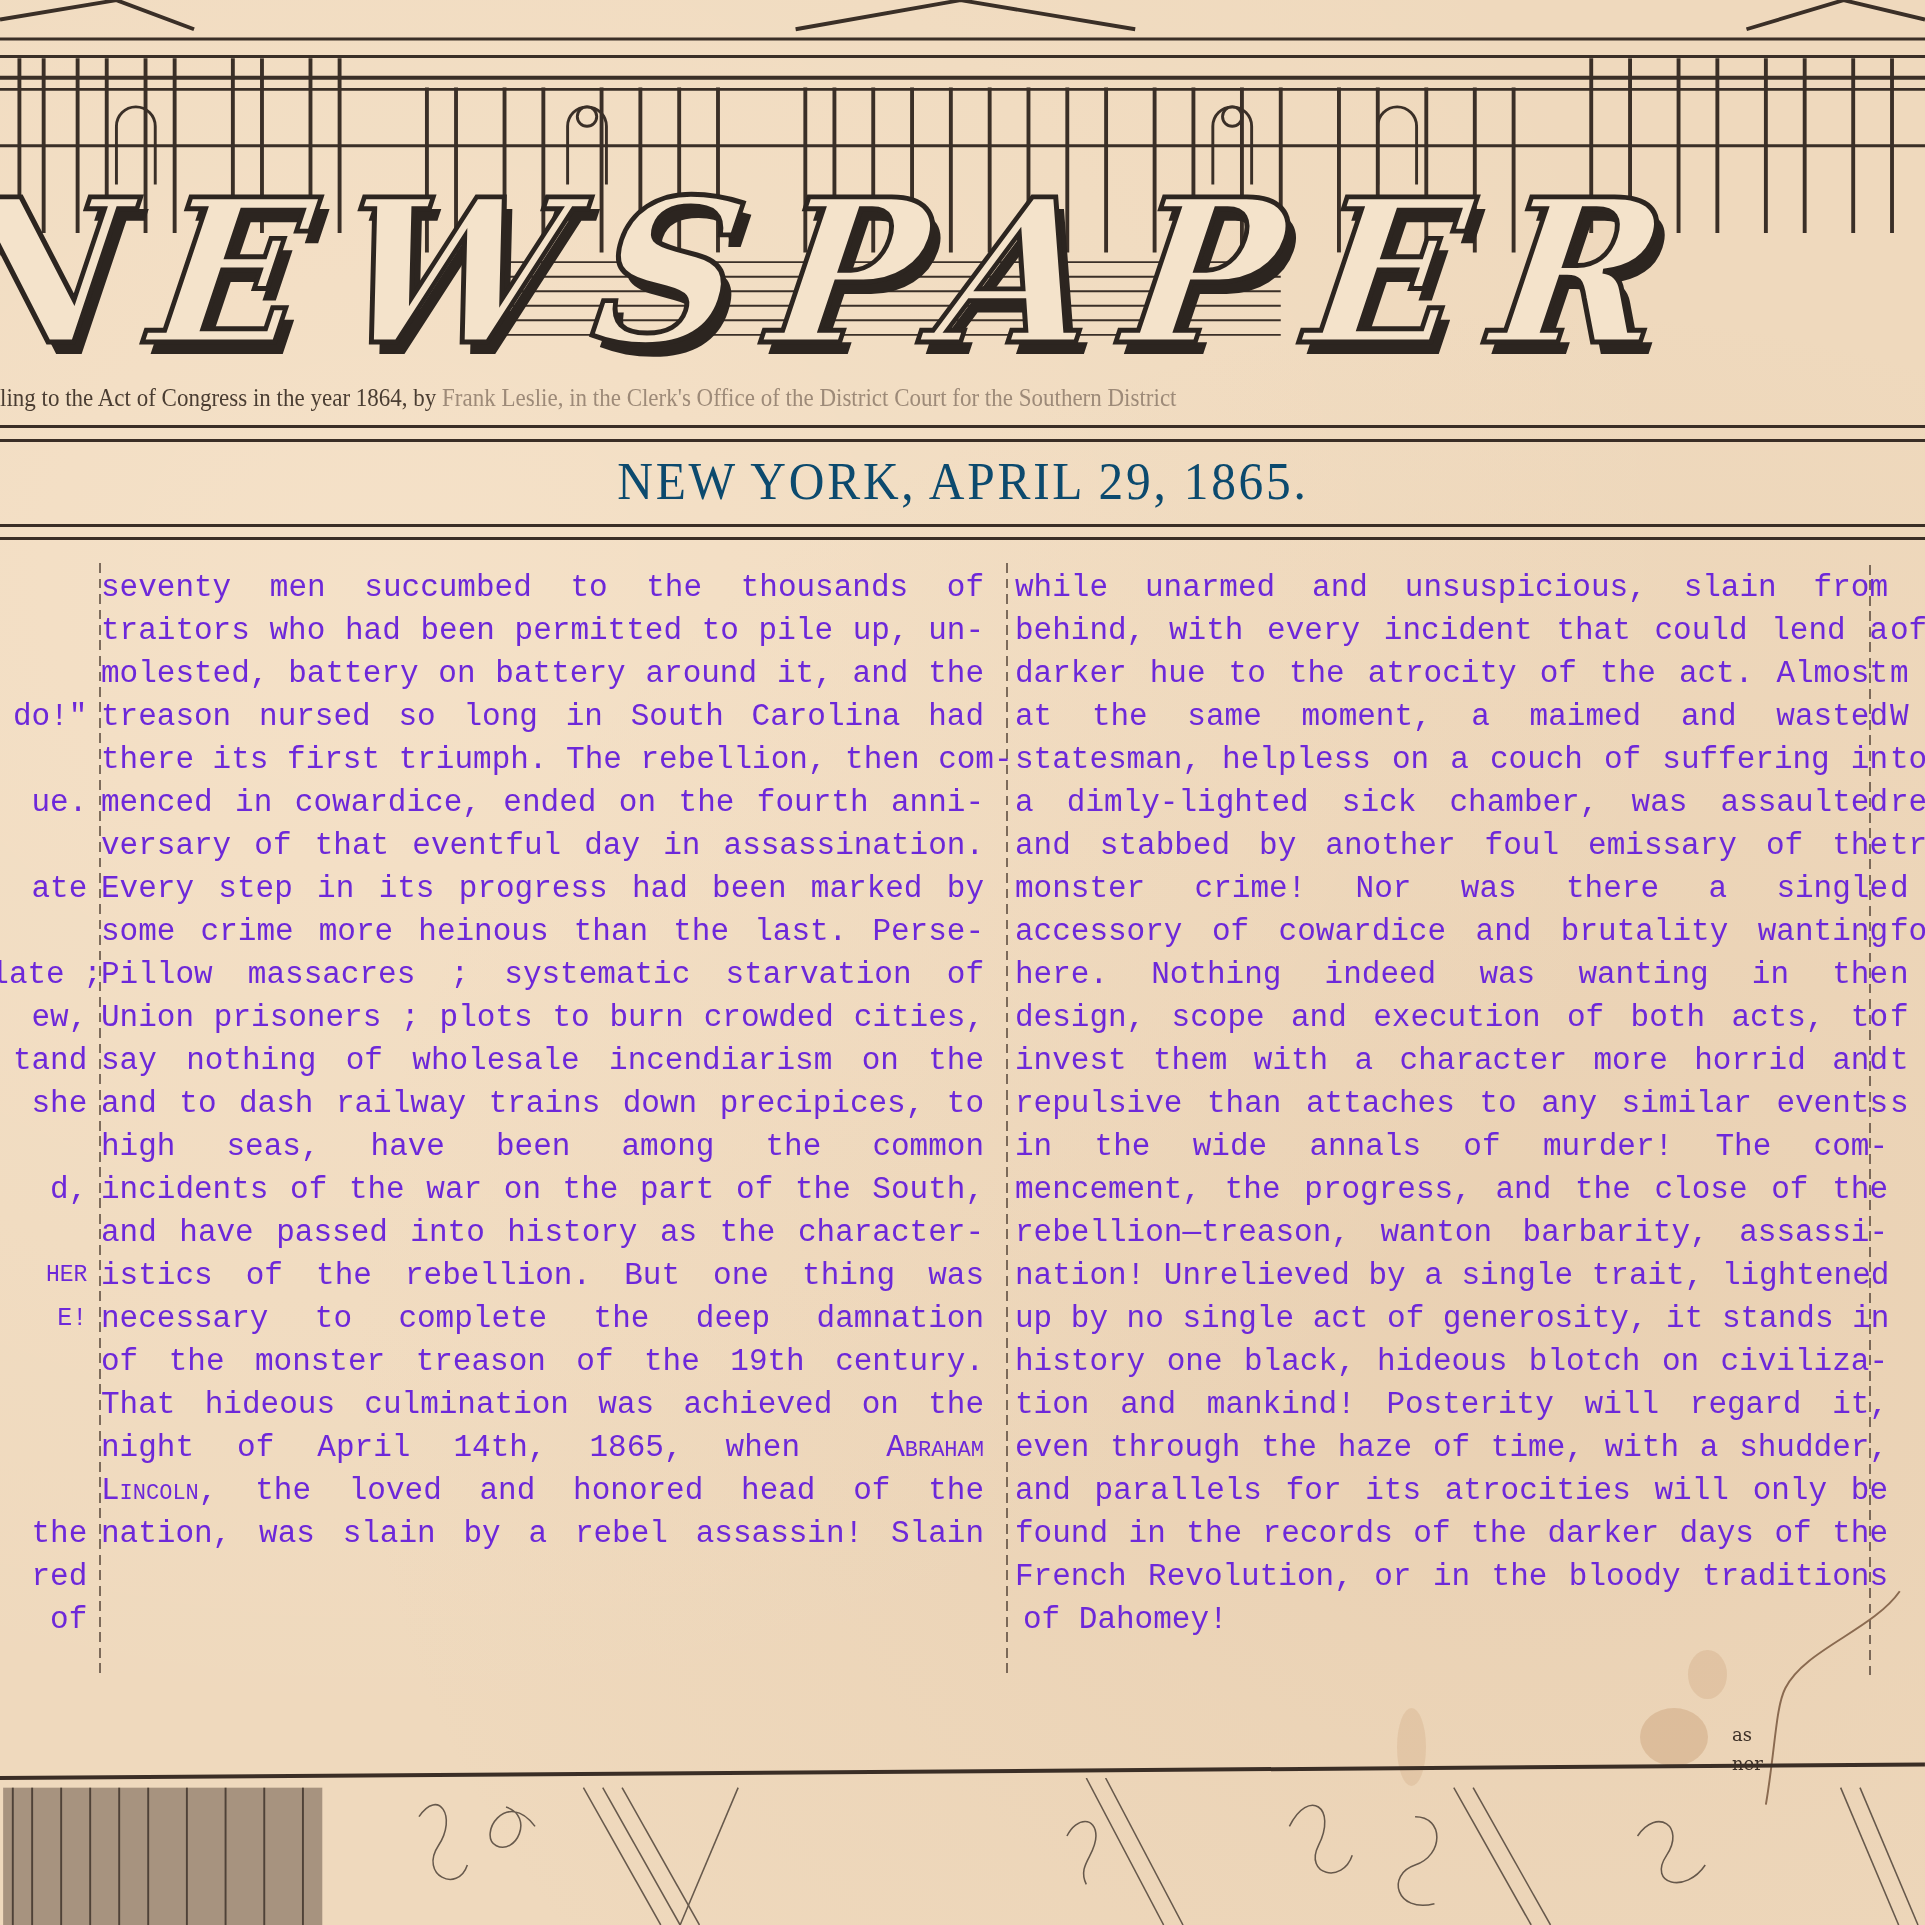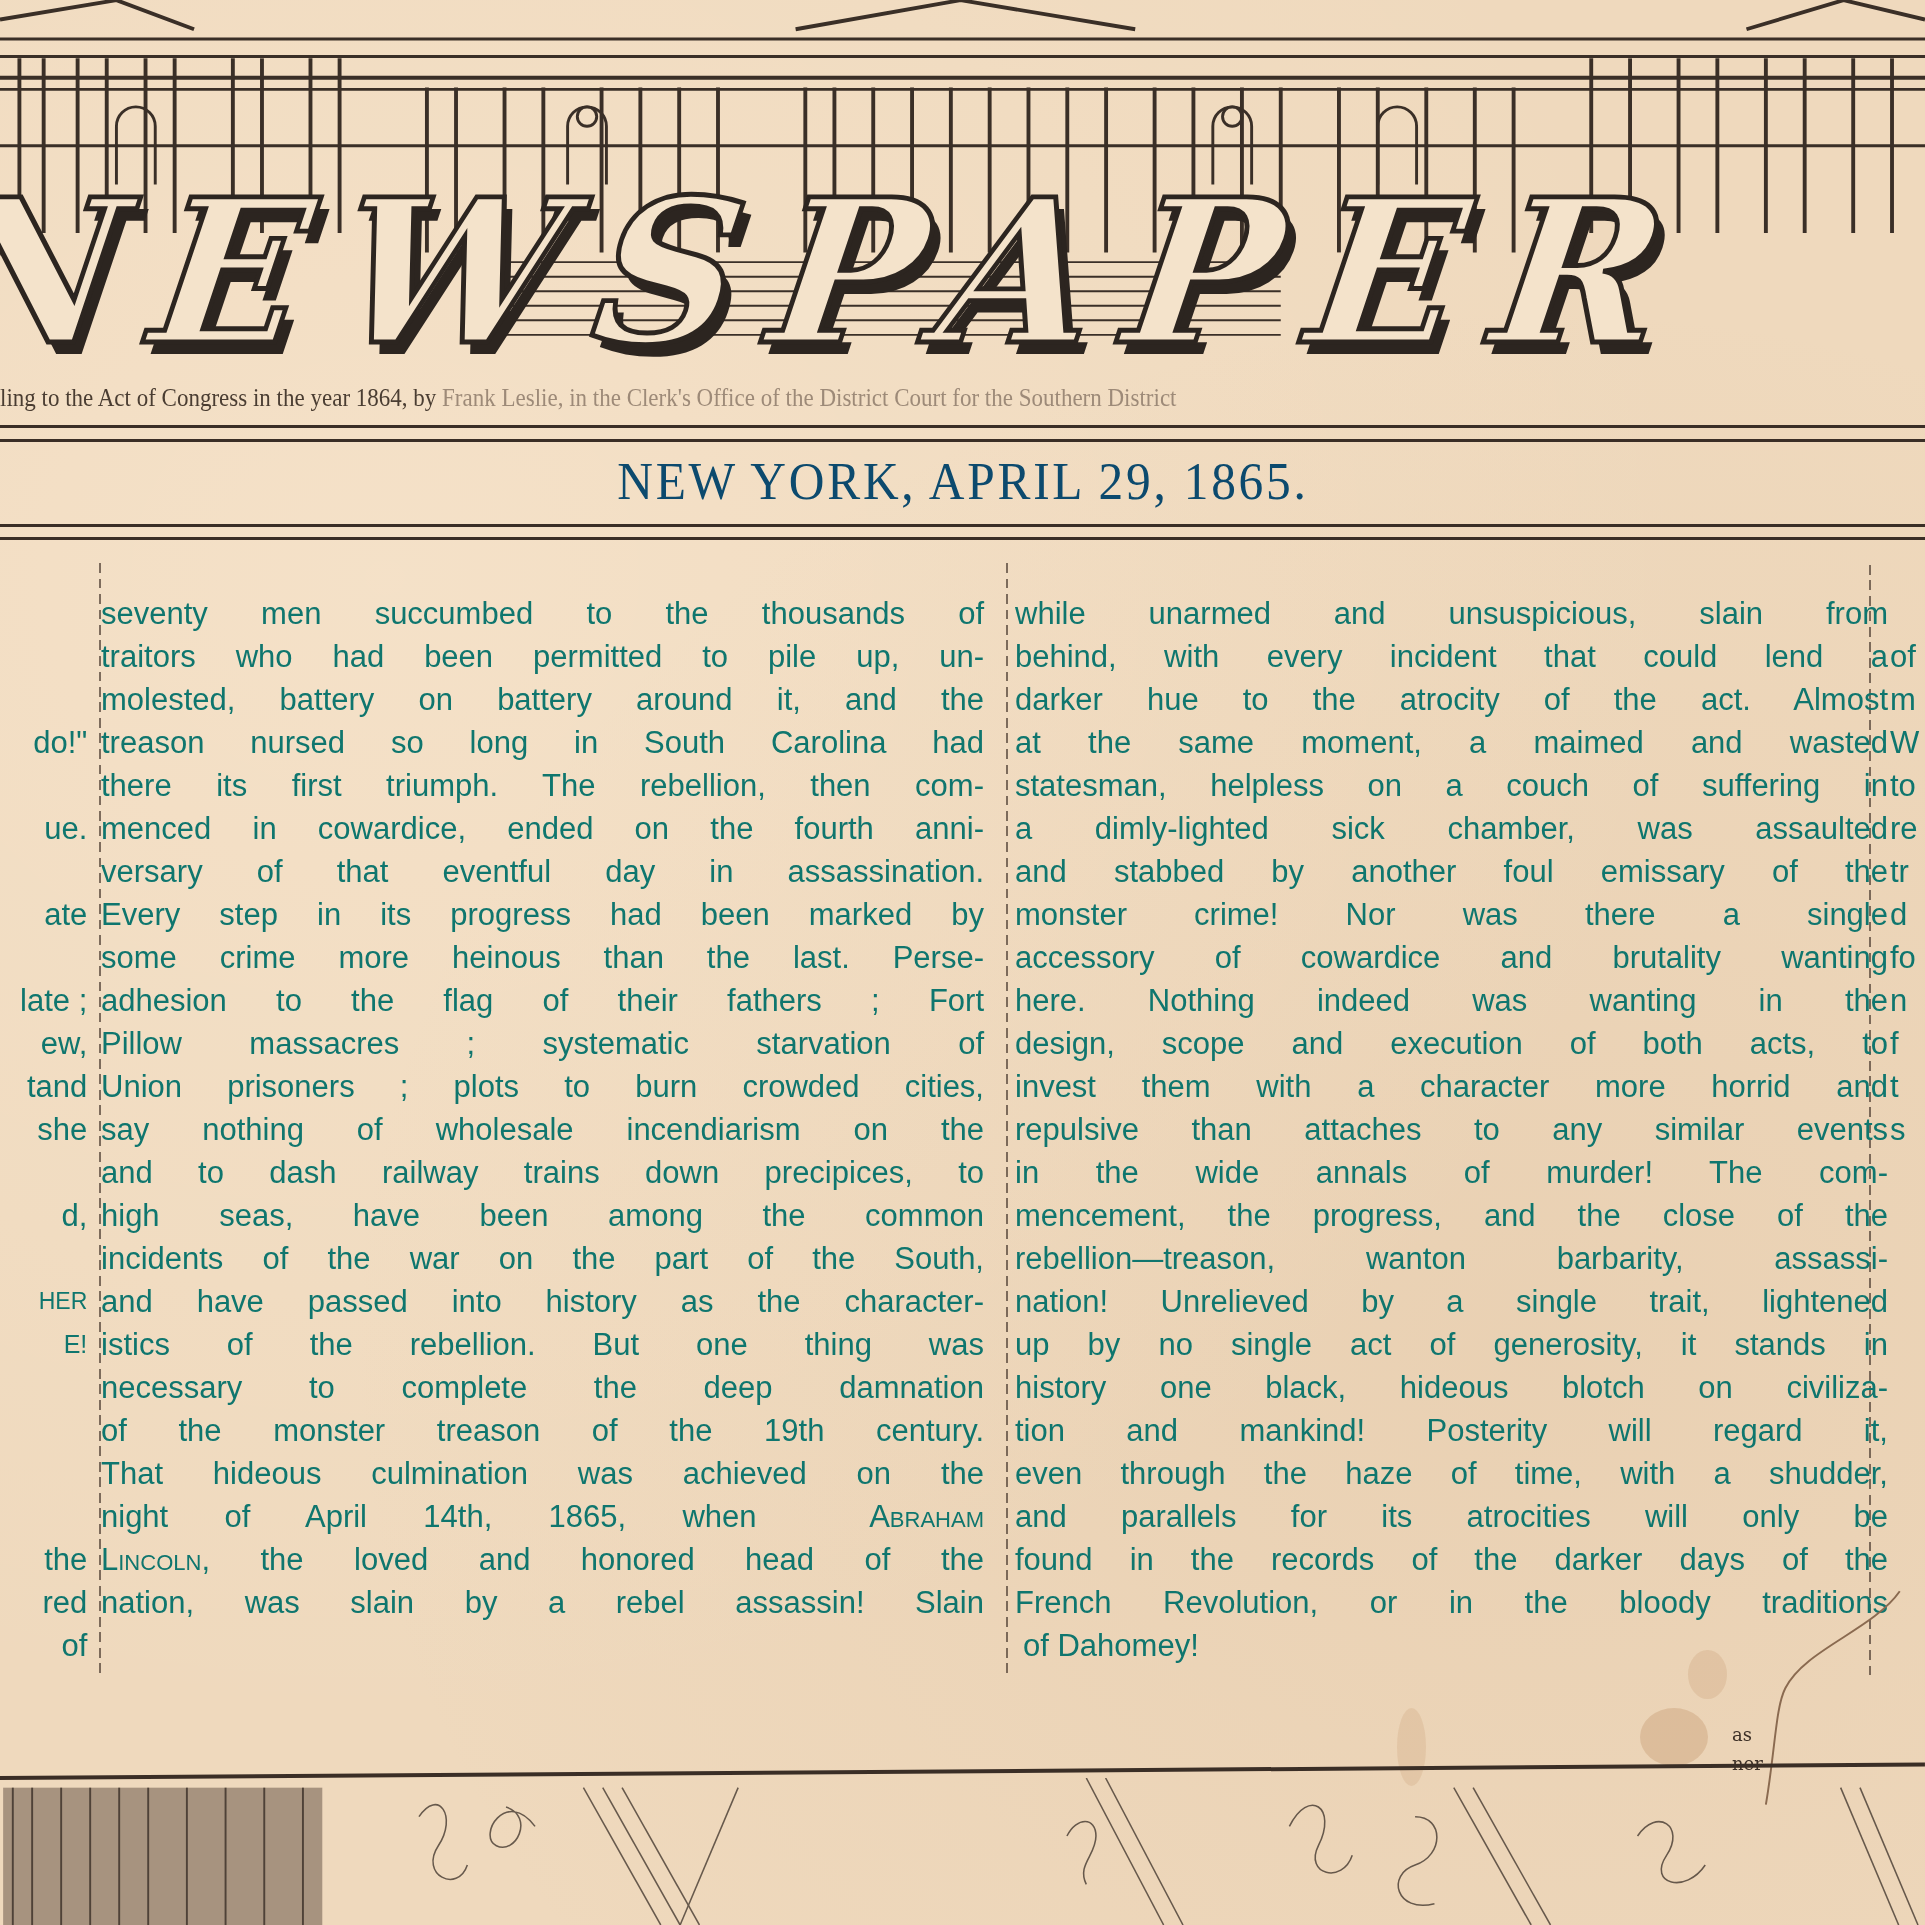--- a/index.html
+++ b/index.html
@@ -34,23 +34,23 @@
   }
   .copyright .faded { color: #9d8a78; }
   .rule { position: absolute; left: 0; width: 1925px; background: #3a2e26; }
   .dateline {
     position: absolute; left: 0; top: 448px; width: 1925px; height: 68px;
     text-align: center; font-family: "Liberation Serif", serif;
     font-size: 52px; line-height: 68px; letter-spacing: 2.9px; color: #0c4a6e;
   }
   .dateline span { display: inline-block; transform: scaleX(0.95); }
   .col {
-    position: absolute; top: 592px;
-    font-family: Liberation Sans, sans-serif; font-size: 31px; line-height: 43px;
-    color: #0f766e; text-align: justify; text-align-last: justify;
+    position: absolute; top: 566px;
+    font-family: Liberation Mono, monospace; font-size: 31px; line-height: 43px;
+    color: #6d28d9; text-align: justify; text-align-last: justify;
   }
   .col .line { display: block; white-space: nowrap; height: 43px; overflow: visible; }
   .col .line.last { text-align-last: left; margin-left: 8px; }
   .col-left-partial { left: -9.7px; width: 97px; text-align: right; text-align-last: right; }
   .col-main-1 { left: 101px; width: 883px; }
   .col-main-2 { left: 1015px; width: 873px; }
   .col-right-partial { left: 1890px; width: 58px; text-align: left; text-align-last: left; }
   .sc { font-variant: small-caps; }
   .vsep { position: absolute; width: 1.9px; background: repeating-linear-gradient(to bottom, #4b3b30 0 9.7px, transparent 9.7px 15.5px); opacity: 0.7; }
   .bottom-art { position: absolute; left: 0; top: 1778px; width: 1925px; height: 147px; overflow: hidden; }
@@ -192,21 +192,20 @@
 <div class="col col-main-1">
   <span class="line">seventy men succumbed to the thousands of</span>
   <span class="line">traitors who had been permitted to pile up, un-</span>
   <span class="line">molested, battery on battery around it, and the</span>
   <span class="line">treason nursed so long in South Carolina had</span>
   <span class="line">there its first triumph. The rebellion, then com-</span>
   <span class="line">menced in cowardice, ended on the fourth anni-</span>
   <span class="line">versary of that eventful day in assassination.</span>
   <span class="line">Every step in its progress had been marked by</span>
   <span class="line">some crime more heinous than the last. Perse-</span>
-  <span class="line">adhesion to the flag of their fathers ; Fort</span>
   <span class="line">Pillow massacres ; systematic starvation of</span>
   <span class="line">Union prisoners ; plots to burn crowded cities,</span>
   <span class="line">say nothing of wholesale incendiarism on the</span>
   <span class="line">and to dash railway trains down precipices, to</span>
   <span class="line">high seas, have been among the common</span>
   <span class="line">incidents of the war on the part of the South,</span>
   <span class="line">and have passed into history as the character-</span>
   <span class="line">istics of the rebellion. But one thing was</span>
   <span class="line">necessary to complete the deep damnation</span>
   <span class="line">of the monster treason of the 19th century.</span>

